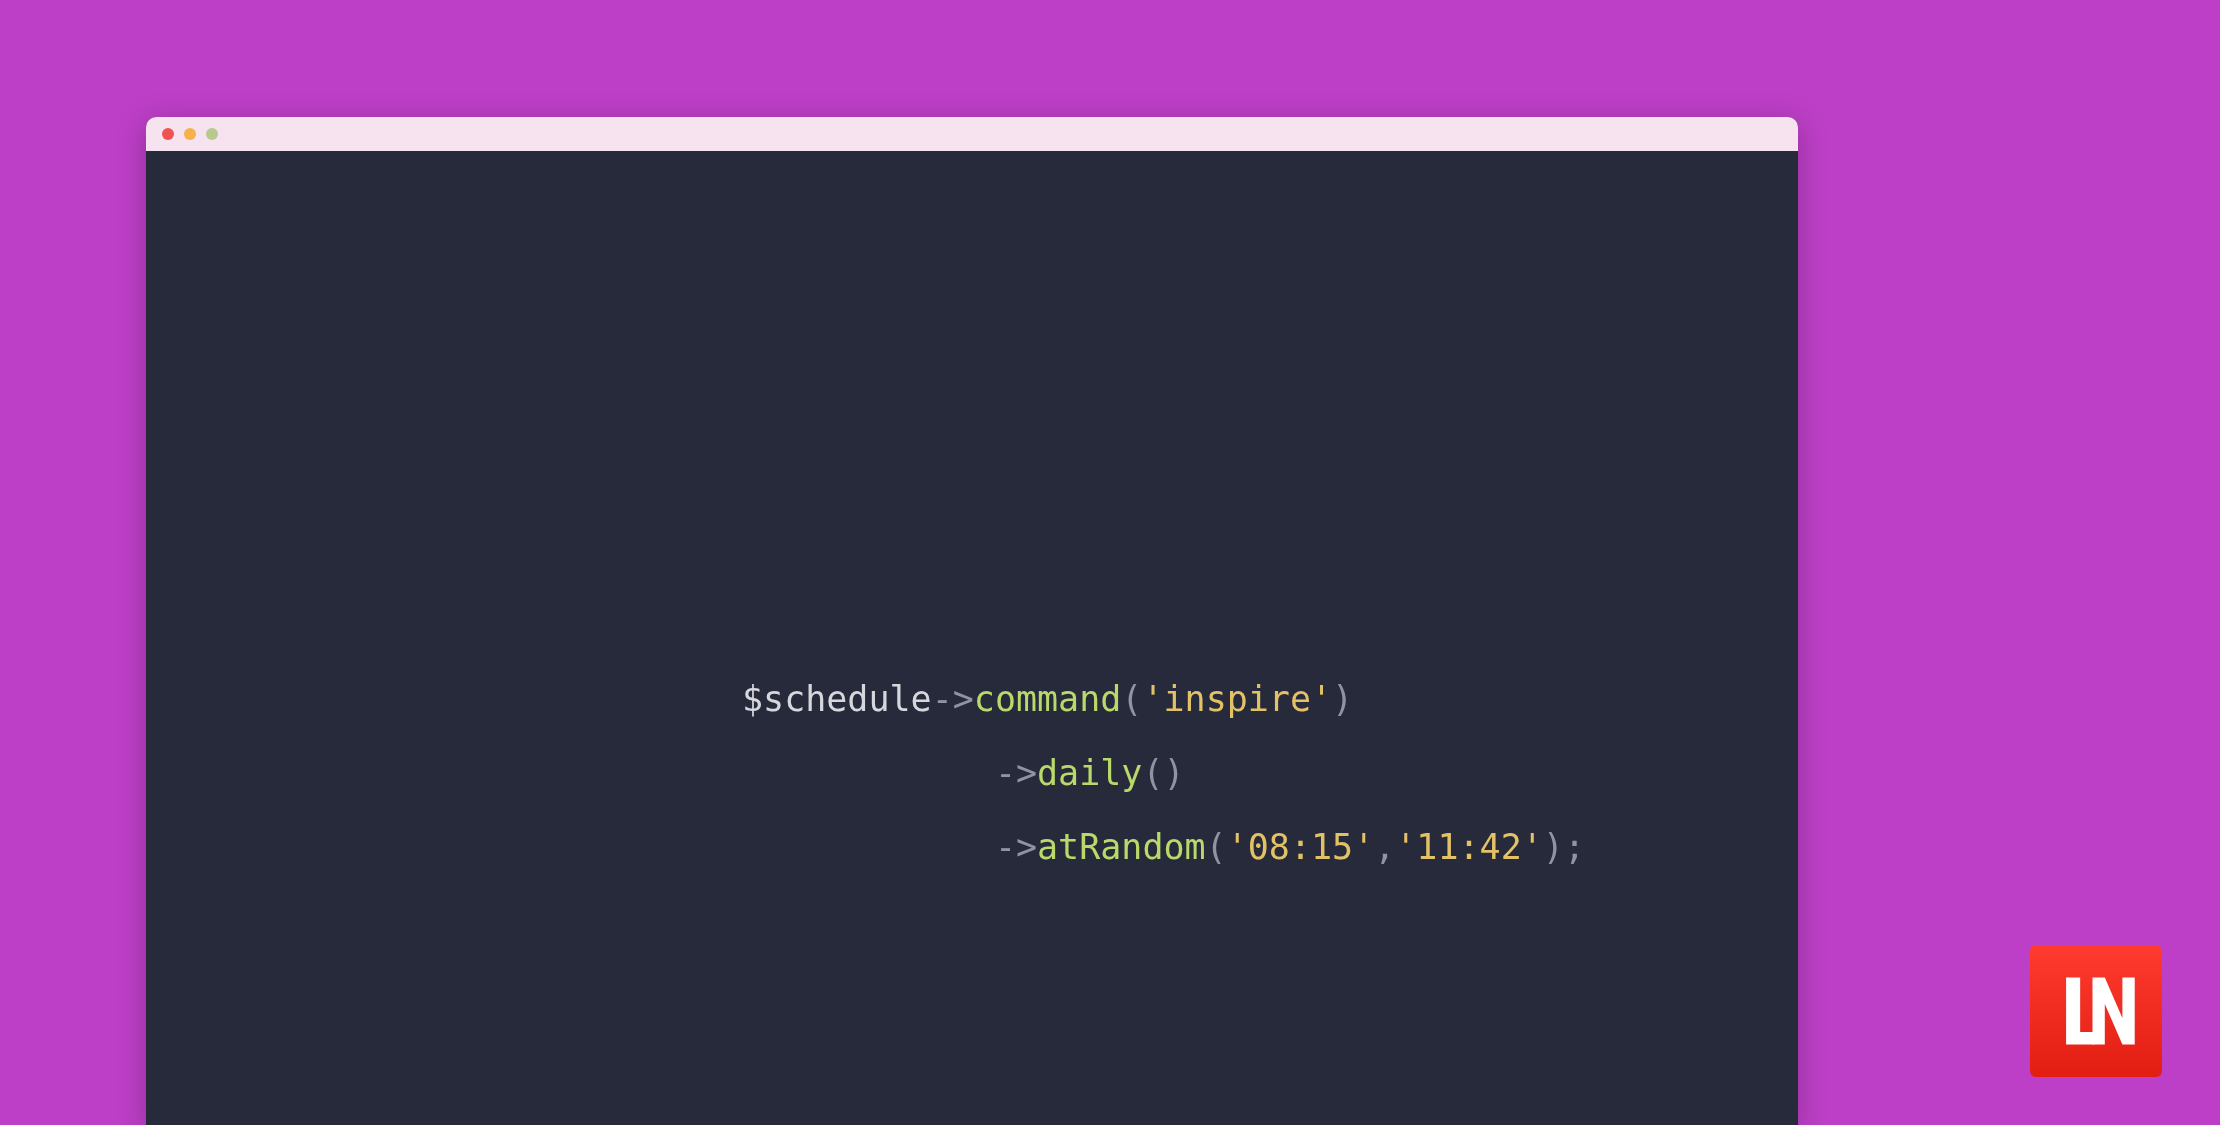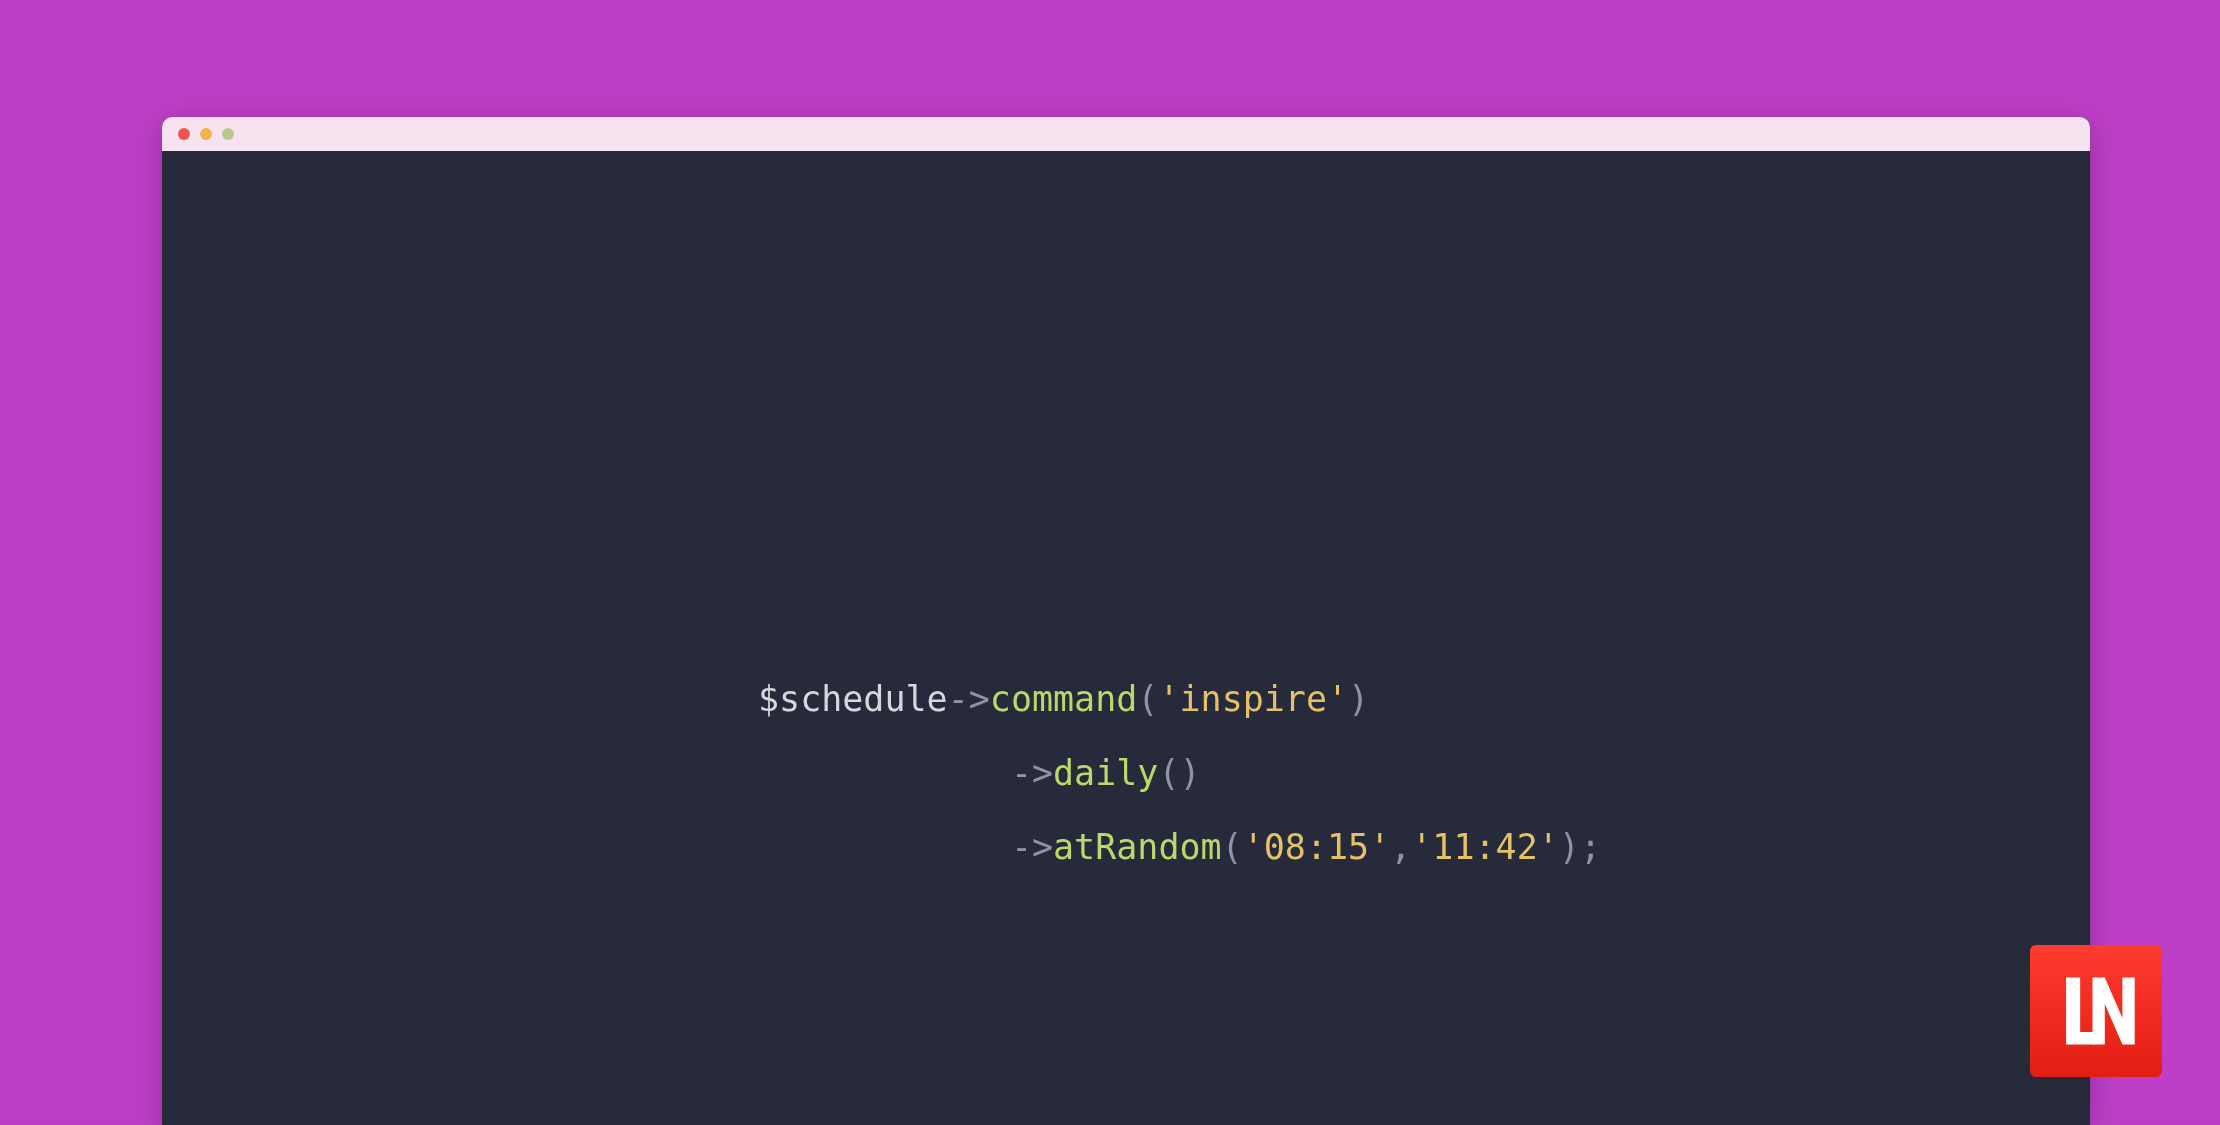--- a/index.html
+++ b/index.html
@@ -7,27 +7,26 @@
   body {
     background: #bd3fc7;
     font-family: ui-monospace, "SF Mono", Menlo, Consolas, monospace;
     overflow: hidden;
     position: relative;
   }
   .window {
     position: absolute;
     left: 146px;
     top: 117px;
-    width: 1928px;
+    width: 1652px;
     height: 1008px;
     background: #272a3a;
     border-radius: 10px 10px 0 0;
     overflow: hidden;
     box-shadow: 0 6px 30px rgba(0,0,0,.25);
-    margin-left: 16px;
   }
   .titlebar {
     height: 34px;
     background: #f6e3ef;
     display: flex;
     align-items: center;
     padding-left: 16px;
     gap: 10px;
   }
   .dot { width: 12px; height: 12px; border-radius: 50%; }

